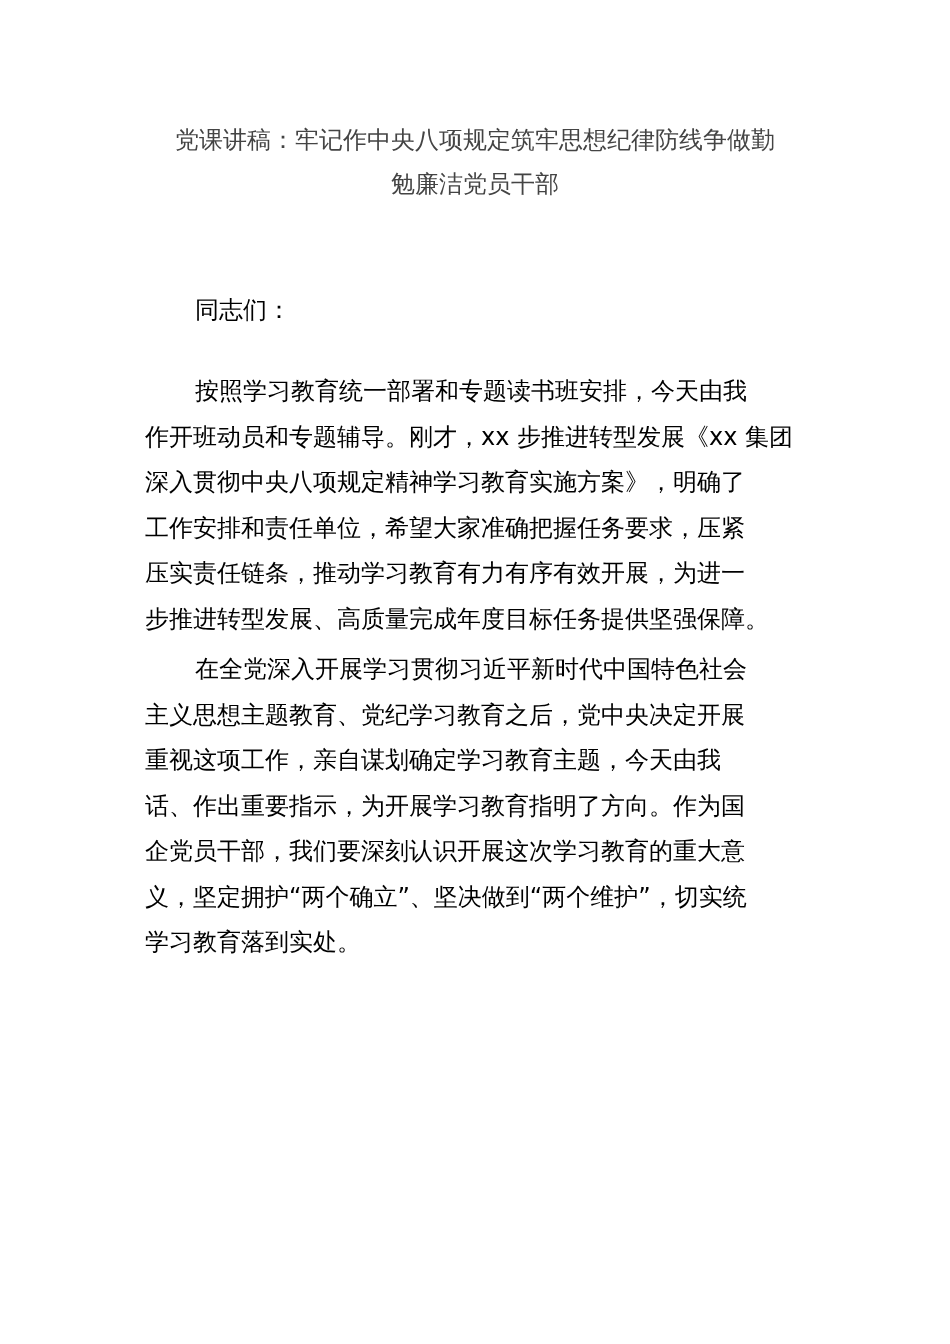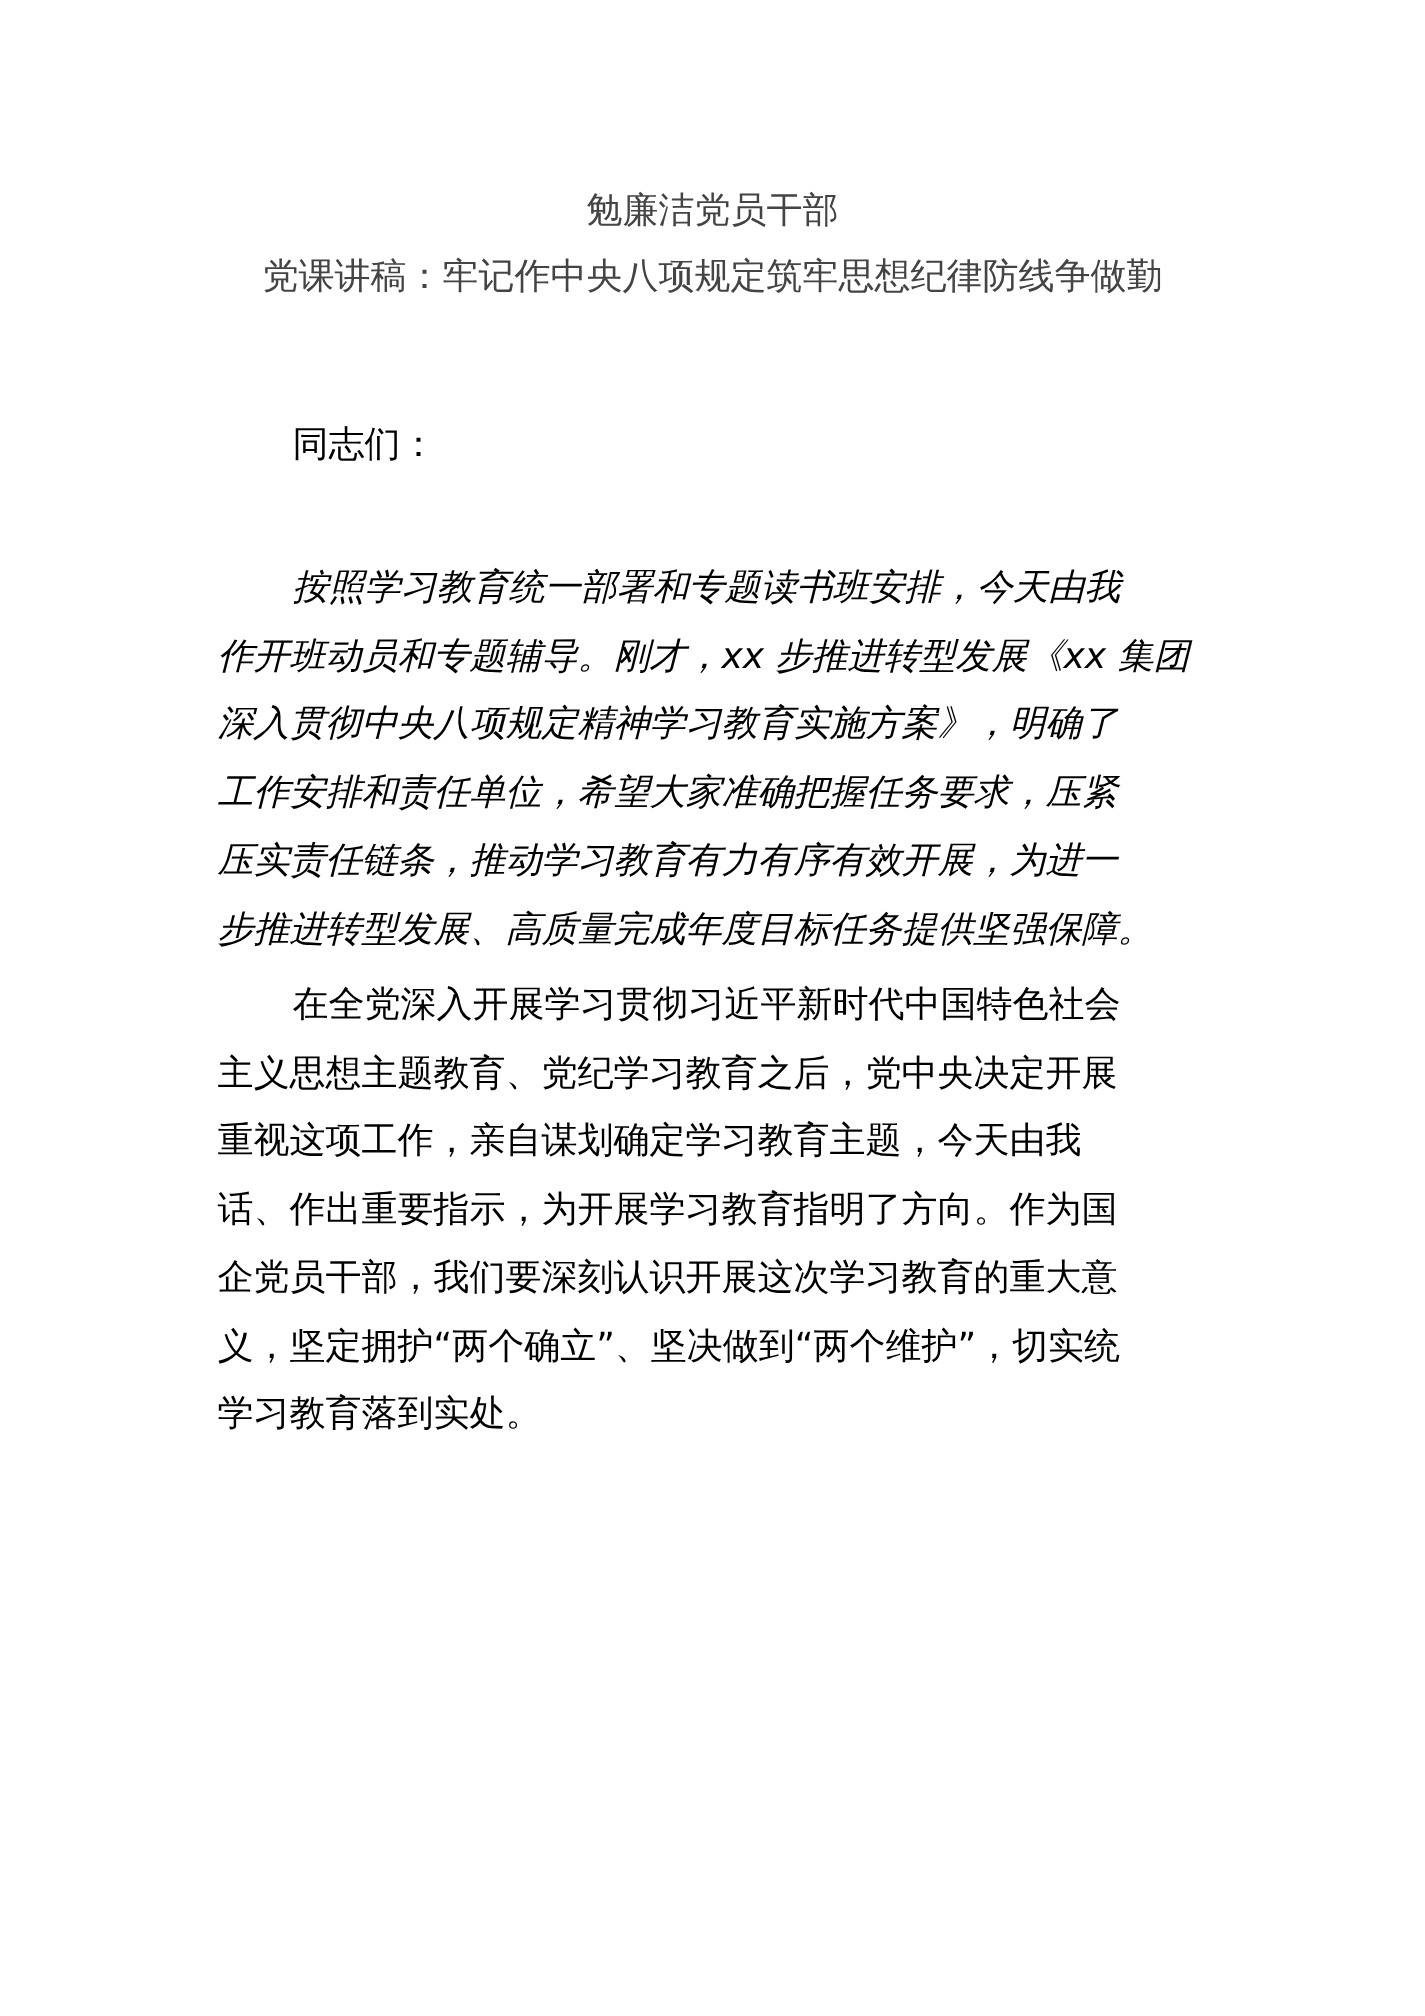--- a/index.html
+++ b/index.html
@@ -1,33 +1,33 @@
 <!DOCTYPE html>
 <html><head>
   <meta charset="utf-8">
   <style>
     html, body { margin: 0; padding: 0; background: #ffffff; }
     body { width: 950px; height: 1344px; position: relative; overflow: hidden;
       font-family: "DejaVu Sans", "Liberation Sans", sans-serif; color: #000; }
     .title { position: absolute; left: 145px; width: 660px; top: 118px;
       text-align: center; font-size: 24px; line-height: 44px; color: #444444; }
-    .salutation { position: absolute; left: 195px; top: 276px; font-size: 24px; line-height: 40px; }
+    .salutation { position: absolute; left: 195px; top: 290px; font-size: 24px; line-height: 40px; }
     .para { position: absolute; left: 145px; width: 660px; font-size: 24px; line-height: 45.5px;
       text-indent: 50px; text-align: justify; }
     .line { display: block; white-space: nowrap; }
-    .p1 { top: 369px; font-style: italic; }
+    .p1 { top: 369px; }
     .p2 { top: 647px; }
   </style>
 </head>
 <body>
 
 <div>
   <div class="title">
+    <span class="line">党课讲稿：牢记作中央八项规定筑牢思想纪律防线争做勤</span>
     <span class="line">勉廉洁党员干部</span>
-    <span class="line">党课讲稿：牢记作中央八项规定筑牢思想纪律防线争做勤</span>
   </div>
 
   <div class="salutation">同志们：</div>
 
   <div class="para p1">
     <span class="line" style="padding-left:50px;text-indent:0">按照学习教育统一部署和专题读书班安排，今天由我</span>
     <span class="line" style="text-indent:0">作开班动员和专题辅导。刚才，xx 步推进转型发展《xx 集团</span>
     <span class="line" style="text-indent:0">深入贯彻中央八项规定精神学习教育实施方案》，明确了</span>
     <span class="line" style="text-indent:0">工作安排和责任单位，希望大家准确把握任务要求，压紧</span>
     <span class="line" style="text-indent:0">压实责任链条，推动学习教育有力有序有效开展，为进一</span>

